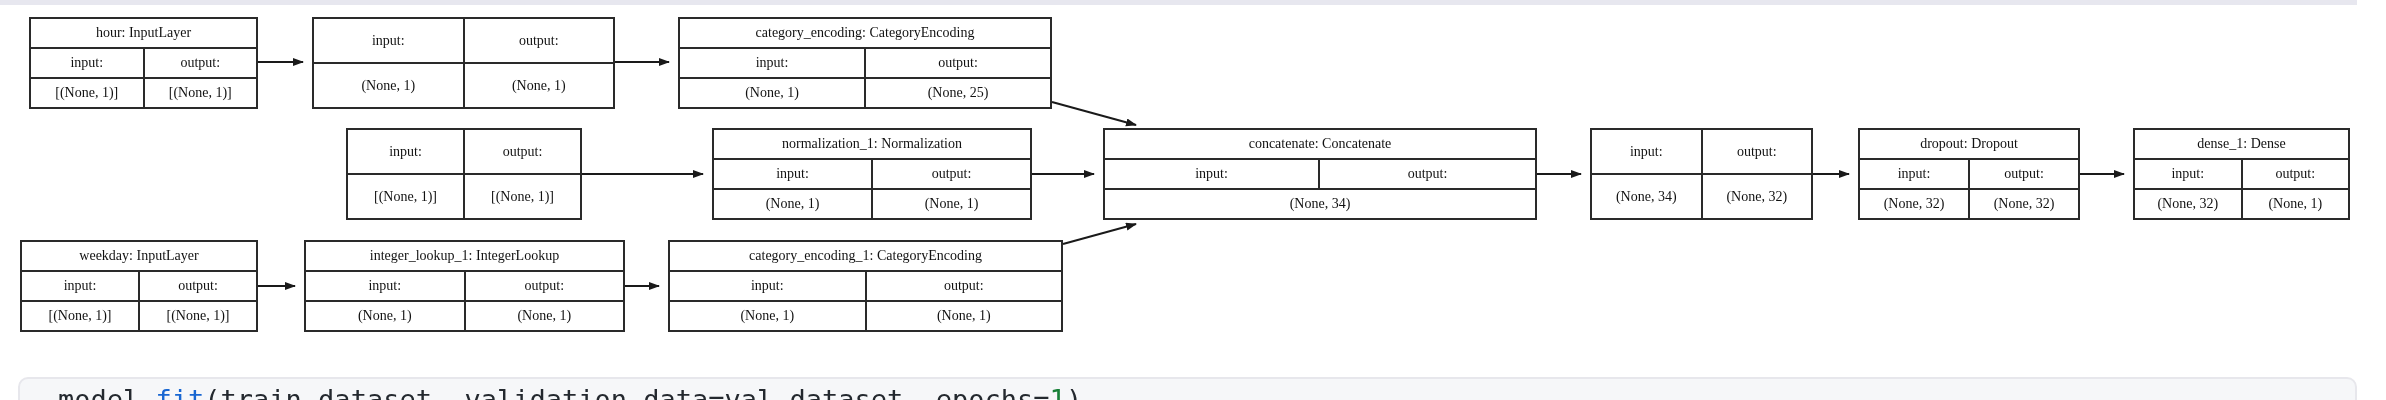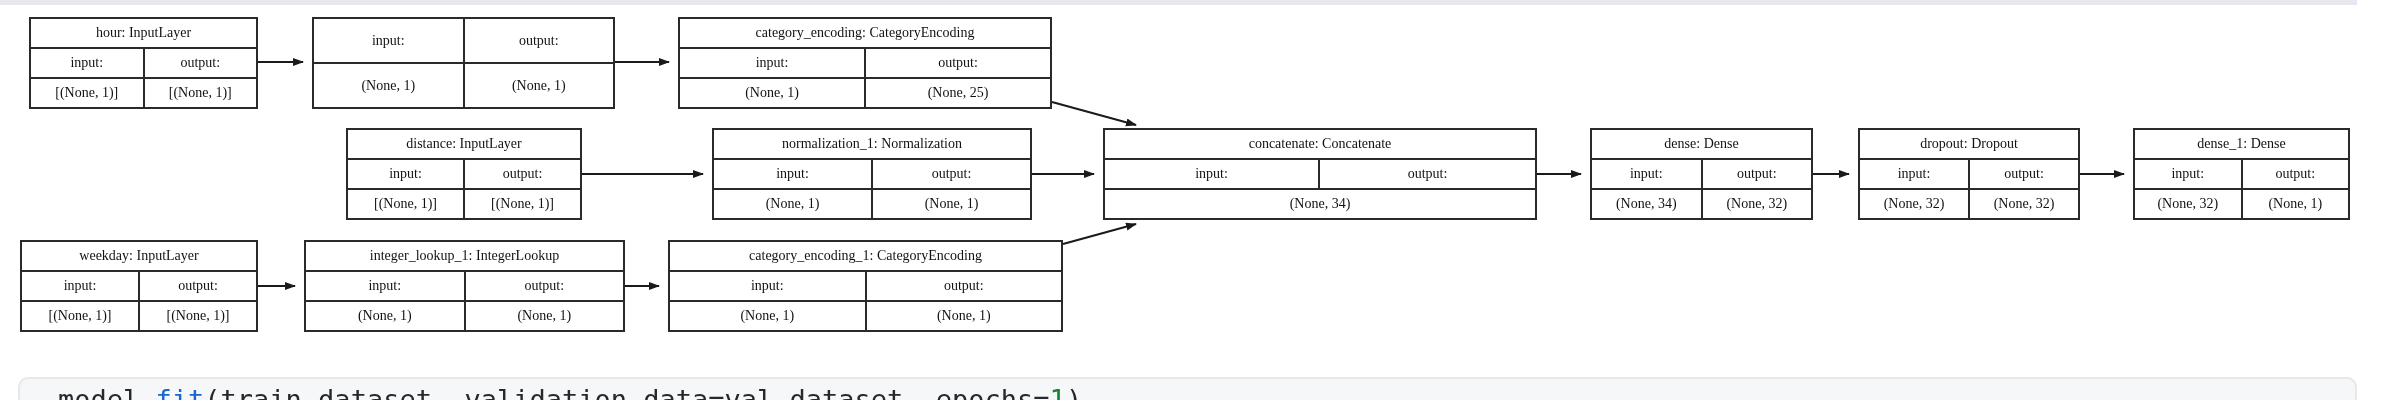--- a/index.html
+++ b/index.html
@@ -99,21 +99,20 @@
       <div class="cell">input:</div>
       <div class="cell">output:</div>
     </div>
     <div class="nrow split">
       <div class="cell">(None, 1)</div>
       <div class="cell">(None, 25)</div>
     </div>
   </div>
 
   <div class="node" style="left:346px;top:128px;width:236px">
-    <div class="nrow title">distance: InputLayer</div>
     <div class="nrow split">
       <div class="cell">input:</div>
       <div class="cell">output:</div>
     </div>
     <div class="nrow split">
       <div class="cell">[(None, 1)]</div>
       <div class="cell">[(None, 1)]</div>
     </div>
   </div>
 
@@ -134,21 +133,20 @@
     <div class="nrow split">
       <div class="cell" style="flex:0 0 213px">input:</div>
       <div class="cell">output:</div>
     </div>
     <div class="nrow split">
       <div class="cell">(None, 34)</div>
     </div>
   </div>
 
   <div class="node" style="left:1590px;top:128px;width:223px">
-    <div class="nrow title">dense: Dense</div>
     <div class="nrow split">
       <div class="cell">input:</div>
       <div class="cell">output:</div>
     </div>
     <div class="nrow split">
       <div class="cell">(None, 34)</div>
       <div class="cell">(None, 32)</div>
     </div>
   </div>
 

